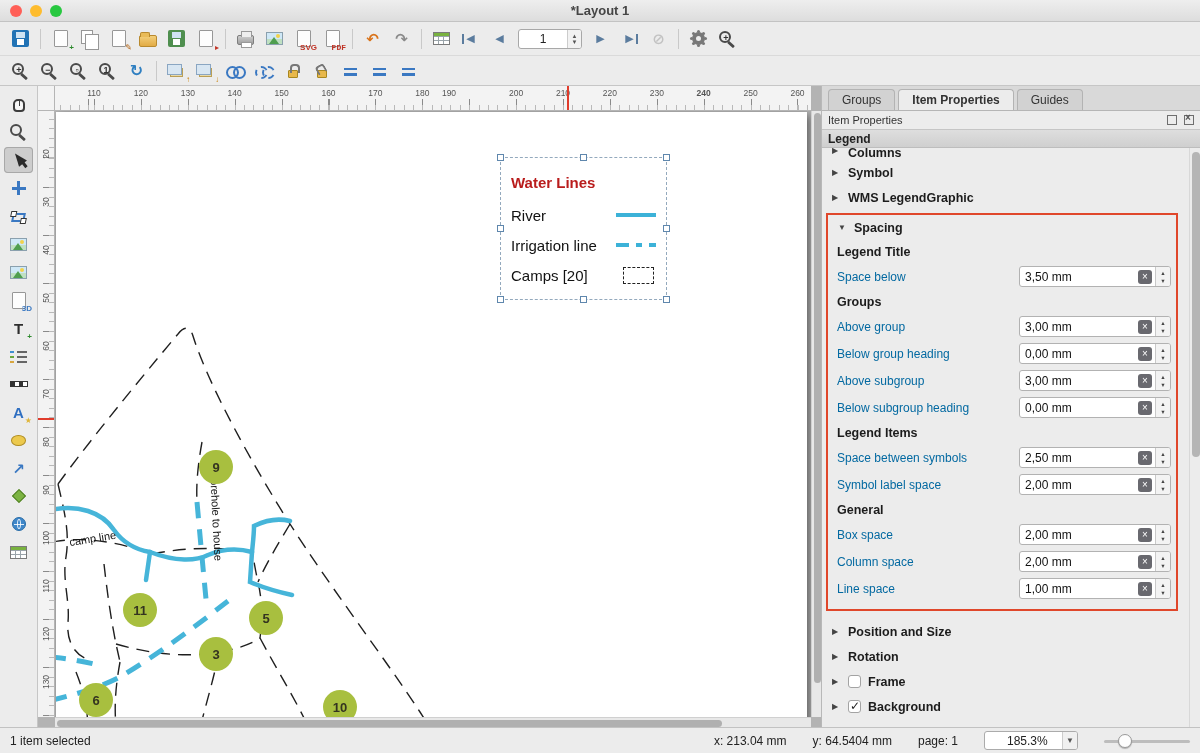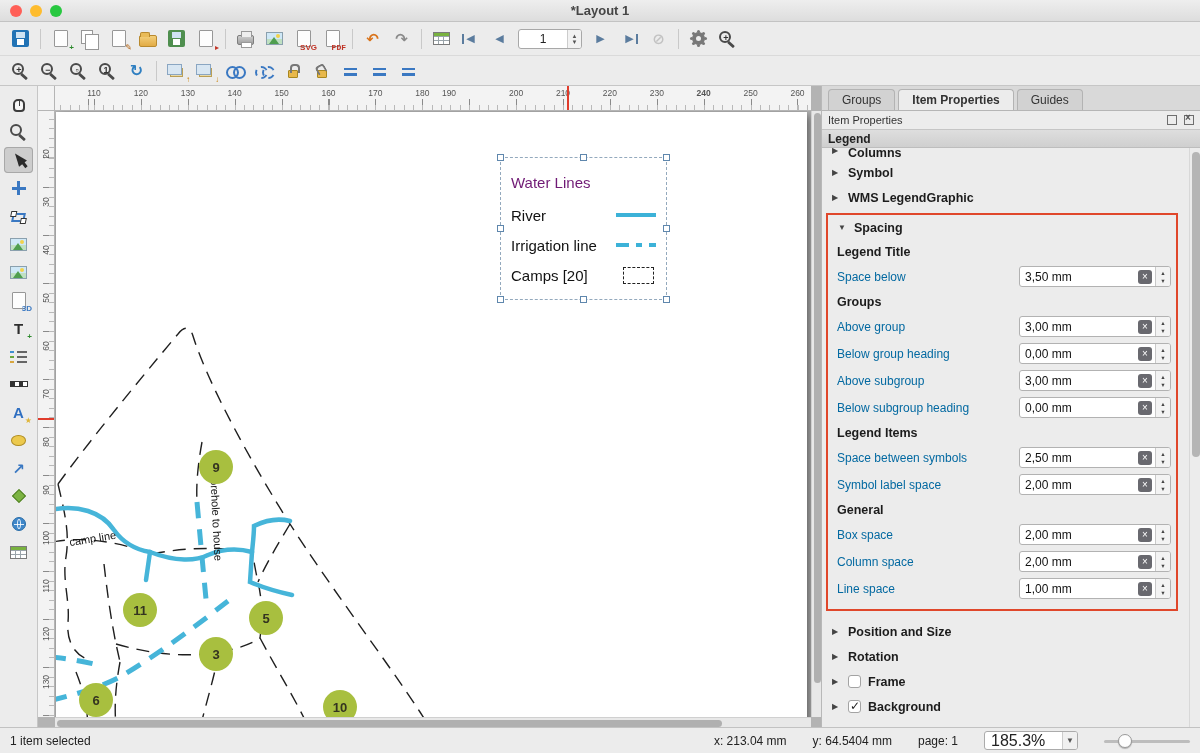--- a/index.html
+++ b/index.html
@@ -130,21 +130,21 @@
   .mnum { font:bold 13px "Liberation Sans","DejaVu Sans",sans-serif; fill:#343420; }
   .maplabel { font:11px "Liberation Sans","DejaVu Sans",sans-serif; fill:#161616; }
 
   
   .sel-box { position:absolute; left:444px; top:45px; width:167px; height:143px; background:#fff;
     border:1px dashed #93a9bd; padding:14px 10px 0 10px; }
   .handle { position:absolute; width:7px; height:7px; background:#fff; border:1px solid #5f87ad; z-index:2; }
   .h-nw{left:-4px;top:-4px;} .h-n{left:50%;margin-left:-4px;top:-4px;} .h-ne{right:-4px;top:-4px;}
   .h-w{left:-4px;top:50%;margin-top:-4px;} .h-e{right:-4px;top:50%;margin-top:-4px;}
   .h-sw{left:-4px;bottom:-4px;} .h-s{left:50%;margin-left:-4px;bottom:-4px;} .h-se{right:-4px;bottom:-4px;}
-  .ltitle { font-size:15px; font-weight:400; color:#701a75; height:28px; line-height:22px; }
+  .ltitle { font-size:15px; font-weight:700; color:#b91c1c; height:28px; line-height:22px; }
   .lrow { display:flex; align-items:center; height:30px; }
   .llabel { flex:1; font-size:15px; color:#111; }
   .sw { flex:0 0 auto; }
   .sw.solid-line { width:40px; height:4.5px; background:#3cb2d8; }
   .sw.dashed-line { width:40px; height:4.5px;
     background:repeating-linear-gradient(90deg,#3cb2d8 0 13px,transparent 13px 20px,#3cb2d8 20px 26px,transparent 26px 33px); }
   .sw.dashed-rect { width:31px; height:17px; background:#fff; border:1.6px dashed #222; margin-right:2px; }
 
   .scroll-h { position:absolute; left:17px; right:10px; bottom:0; height:10px; background:#e8e8e8; border-top:1px solid #d0d0d0; }
   .scroll-h .thumb { position:absolute; left:2px; top:1.5px; height:7px; width:88%; background:#b0b0b0; border-radius:4px; }
@@ -184,21 +184,21 @@
   .cb.checked::after { content:"✓"; position:absolute; left:1px; top:-2px; font-size:12px; font-weight:bold; color:#222; }
   .pscroll { position:absolute; right:0; top:0; bottom:0; width:11px; background:#ececec; border-left:1px solid #d8d8d8; }
   .pthumb { position:absolute; left:1.5px; width:8px; top:4px; height:305px; background:#b5b5b5; border-radius:4px; }
 
   
   .statusbar { height:26px; background:#ececec; border-top:1px solid #c2c2c2; display:flex;
     align-items:center; padding:0 10px; font-size:12px; color:#222; flex:0 0 auto; }
   .sright { margin-left:auto; display:flex; align-items:center; gap:26px; }
   .zoom-combo { width:94px; height:19px; background:#fff; border:1px solid #ababab; border-radius:3px;
     display:flex; align-items:center; overflow:hidden; }
-  .zoom-combo .zval { flex:1; padding-left:6px; font-size:16px; }
+  .zoom-combo .zval { flex:1; padding-left:22px; font-size:12px; }
   .zoom-combo .zcaret { width:15px; height:100%; background:#f0f0f0; border-left:1px solid #ccc;
     display:flex; align-items:center; justify-content:center; font-size:8px; color:#555; }
   .slider { width:86px; height:16px; position:relative; }
   .slider .track { position:absolute; left:0; right:0; top:7px; height:3px; background:#bdbdbd; border-radius:2px; }
   .slider .sthumb { position:absolute; left:14px; top:1px; width:14px; height:14px; background:#fdfdfd;
     border:1px solid #9a9a9a; border-radius:50%; box-shadow:0 1px 1px rgba(0,0,0,.25); }
 </style>
 </head>
 <body>
 

